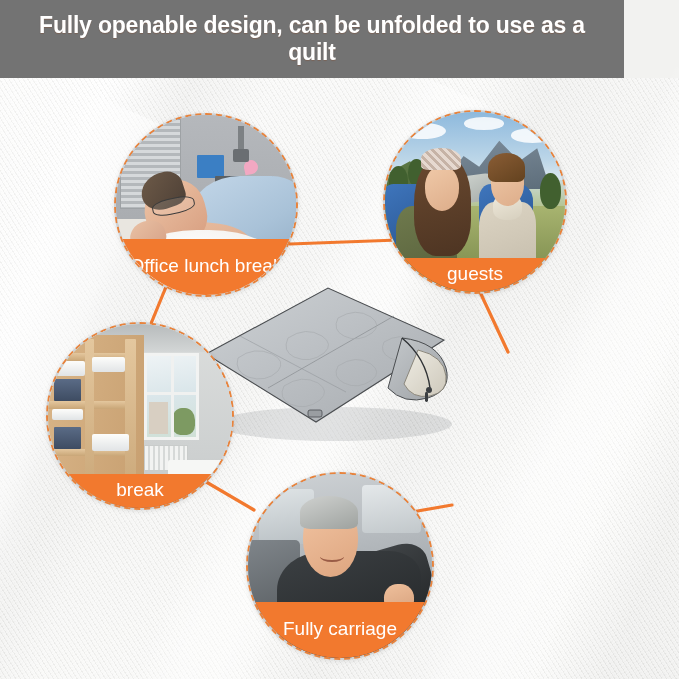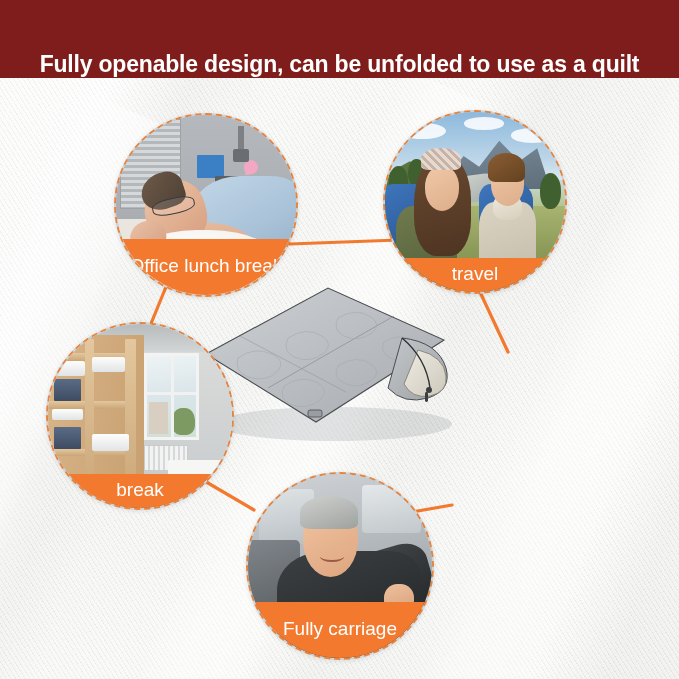--- a/index.html
+++ b/index.html
@@ -16,25 +16,25 @@
     width: 679px;
     height: 679px;
     background: #f2f2f0;
     overflow: hidden;
   }
 
   
   .header-banner {
     position: absolute;
     left: 0; top: 0;
-    width: 679px;
+    width: 624px;
     height: 78px;
-    background: #7f1d1d;
+    background: #737373;
     display: flex;
-    align-items: flex-end;
+    align-items: center;
     justify-content: center;
     z-index: 40;
   }
   .header-title {
     color: #ffffff;
     font-size: 23px;
     font-weight: bold;
     line-height: 1.18;
     text-align: center;
     letter-spacing: -0.2px;
@@ -429,21 +429,21 @@
         <div class="tv-sweat"></div>
         <div class="tv-jeans"></div>
         <div class="tv-hair-l"></div>
         <div class="tv-face-l"></div>
         <div class="tv-hat"></div>
         <div class="tv-face-r"></div>
         <div class="tv-hair-r"></div>
       </div>
     </div>
     <div class="circle-label label-1line">
-      <span>travel</span>
+      <span>guests</span>
     </div>
   </div>
 
   <div class="circle" id="circle-hostel">
     <div class="circle-photo">
       <div class="sc-hostel">
         <div class="hs-wall"></div>
         <div class="hs-ceil"></div>
         <div class="hs-floor"></div>
 

